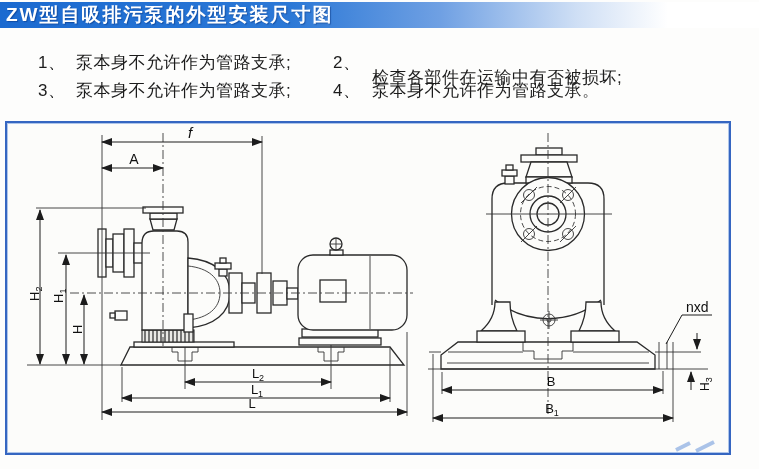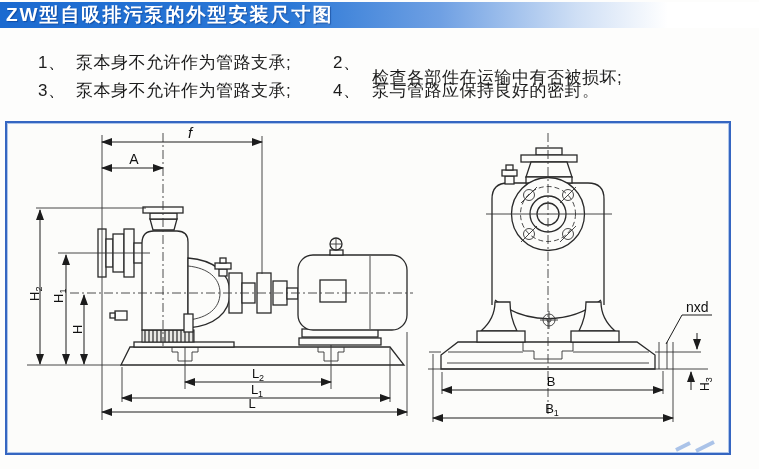--- a/index.html
+++ b/index.html
@@ -45,21 +45,21 @@
 </div>
 
 <div>
   <span class="note-num" style="left:38px;top:51px">1、</span>
   <span class="note-text" style="left:76px;top:51px">泵本身不允许作为管路支承;</span>
   <span class="note-num" style="left:333px;top:51px">2、</span>
   <span class="note-text" style="left:372px;top:66px">检查各部件在运输中有否被损坏;</span>
   <span class="note-num" style="left:38px;top:79px">3、</span>
   <span class="note-text" style="left:76px;top:79px">泵本身不允许作为管路支承;</span>
   <span class="note-num" style="left:333px;top:79px">4、</span>
-  <span class="note-text" style="left:372px;top:79px">泵与管路应保持良好的密封。</span>
+  <span class="note-text" style="left:372px;top:79px">泵本身不允许作为管路支承。</span>
 </div>
 
 <div class="panel"></div>
 
 <svg width="759" height="469" viewBox="0 0 759 469">
   <defs>
     <marker id="ma" markerWidth="11" markerHeight="8" refX="10" refY="4" orient="auto-start-reverse" markerUnits="userSpaceOnUse">
       <path d="M0,0 L11,4 L0,8 Z" fill="#1c1c1c"></path>
     </marker>
     <pattern id="hpat" width="4" height="6" patternUnits="userSpaceOnUse">

